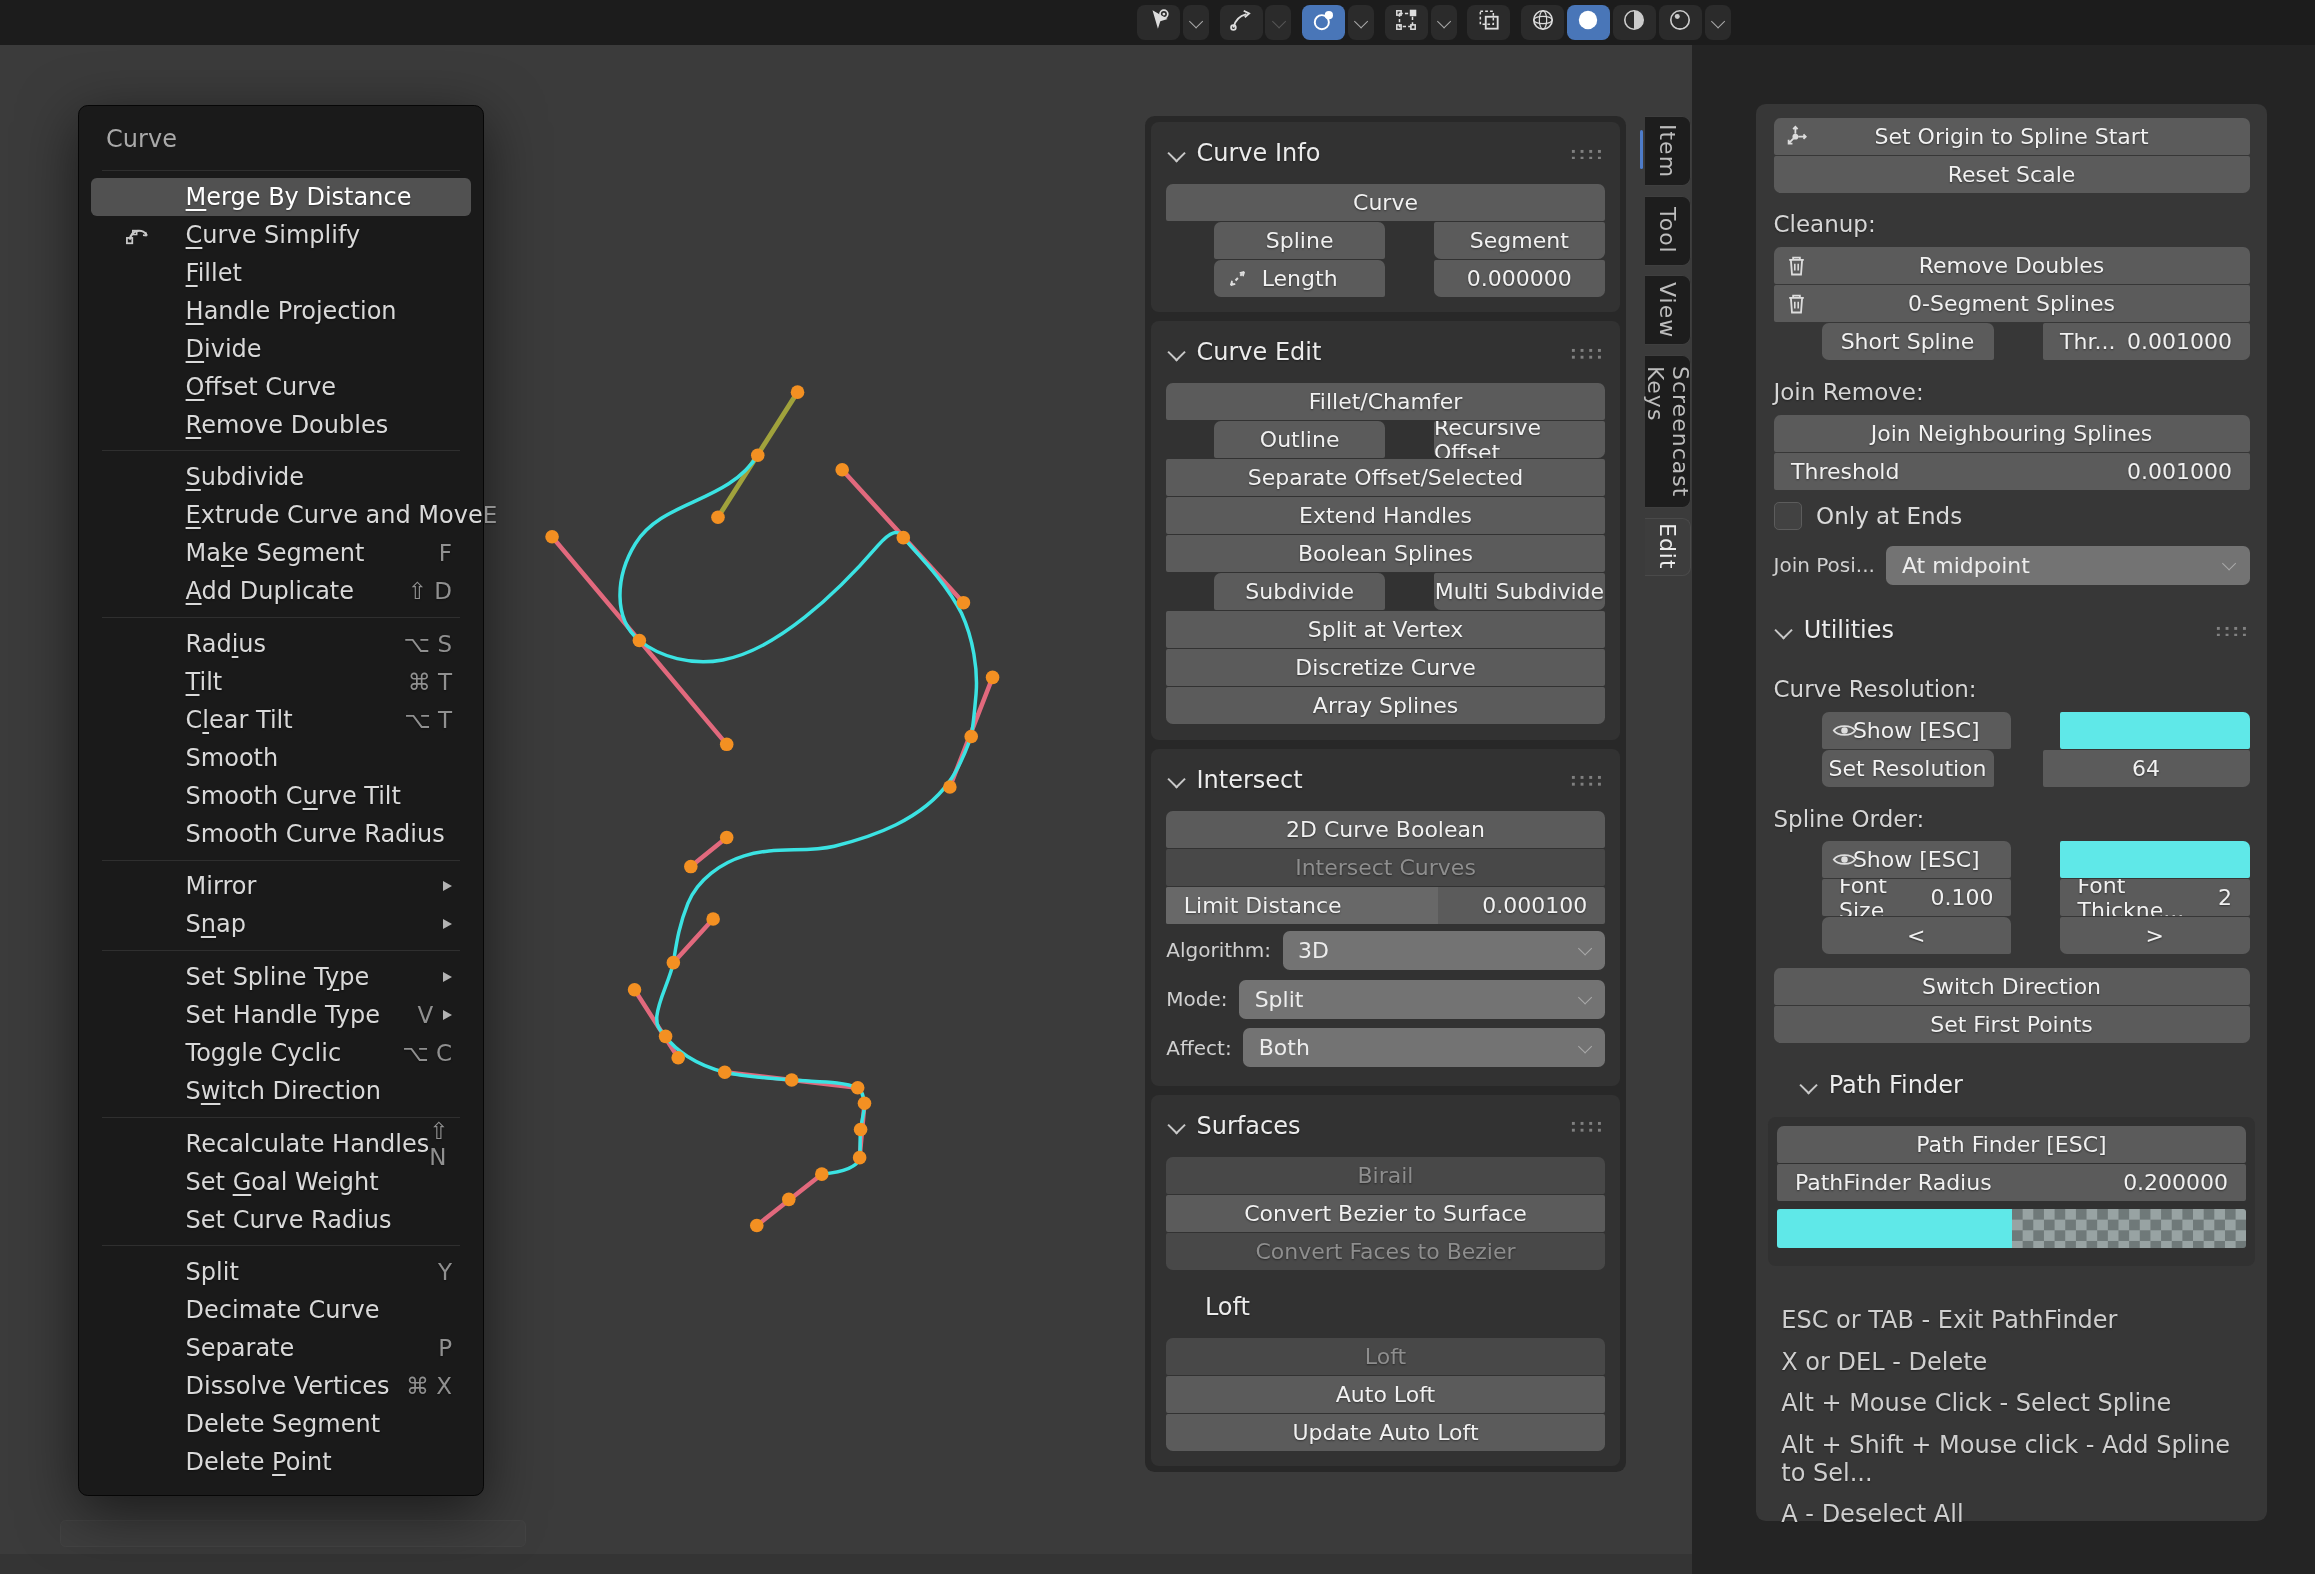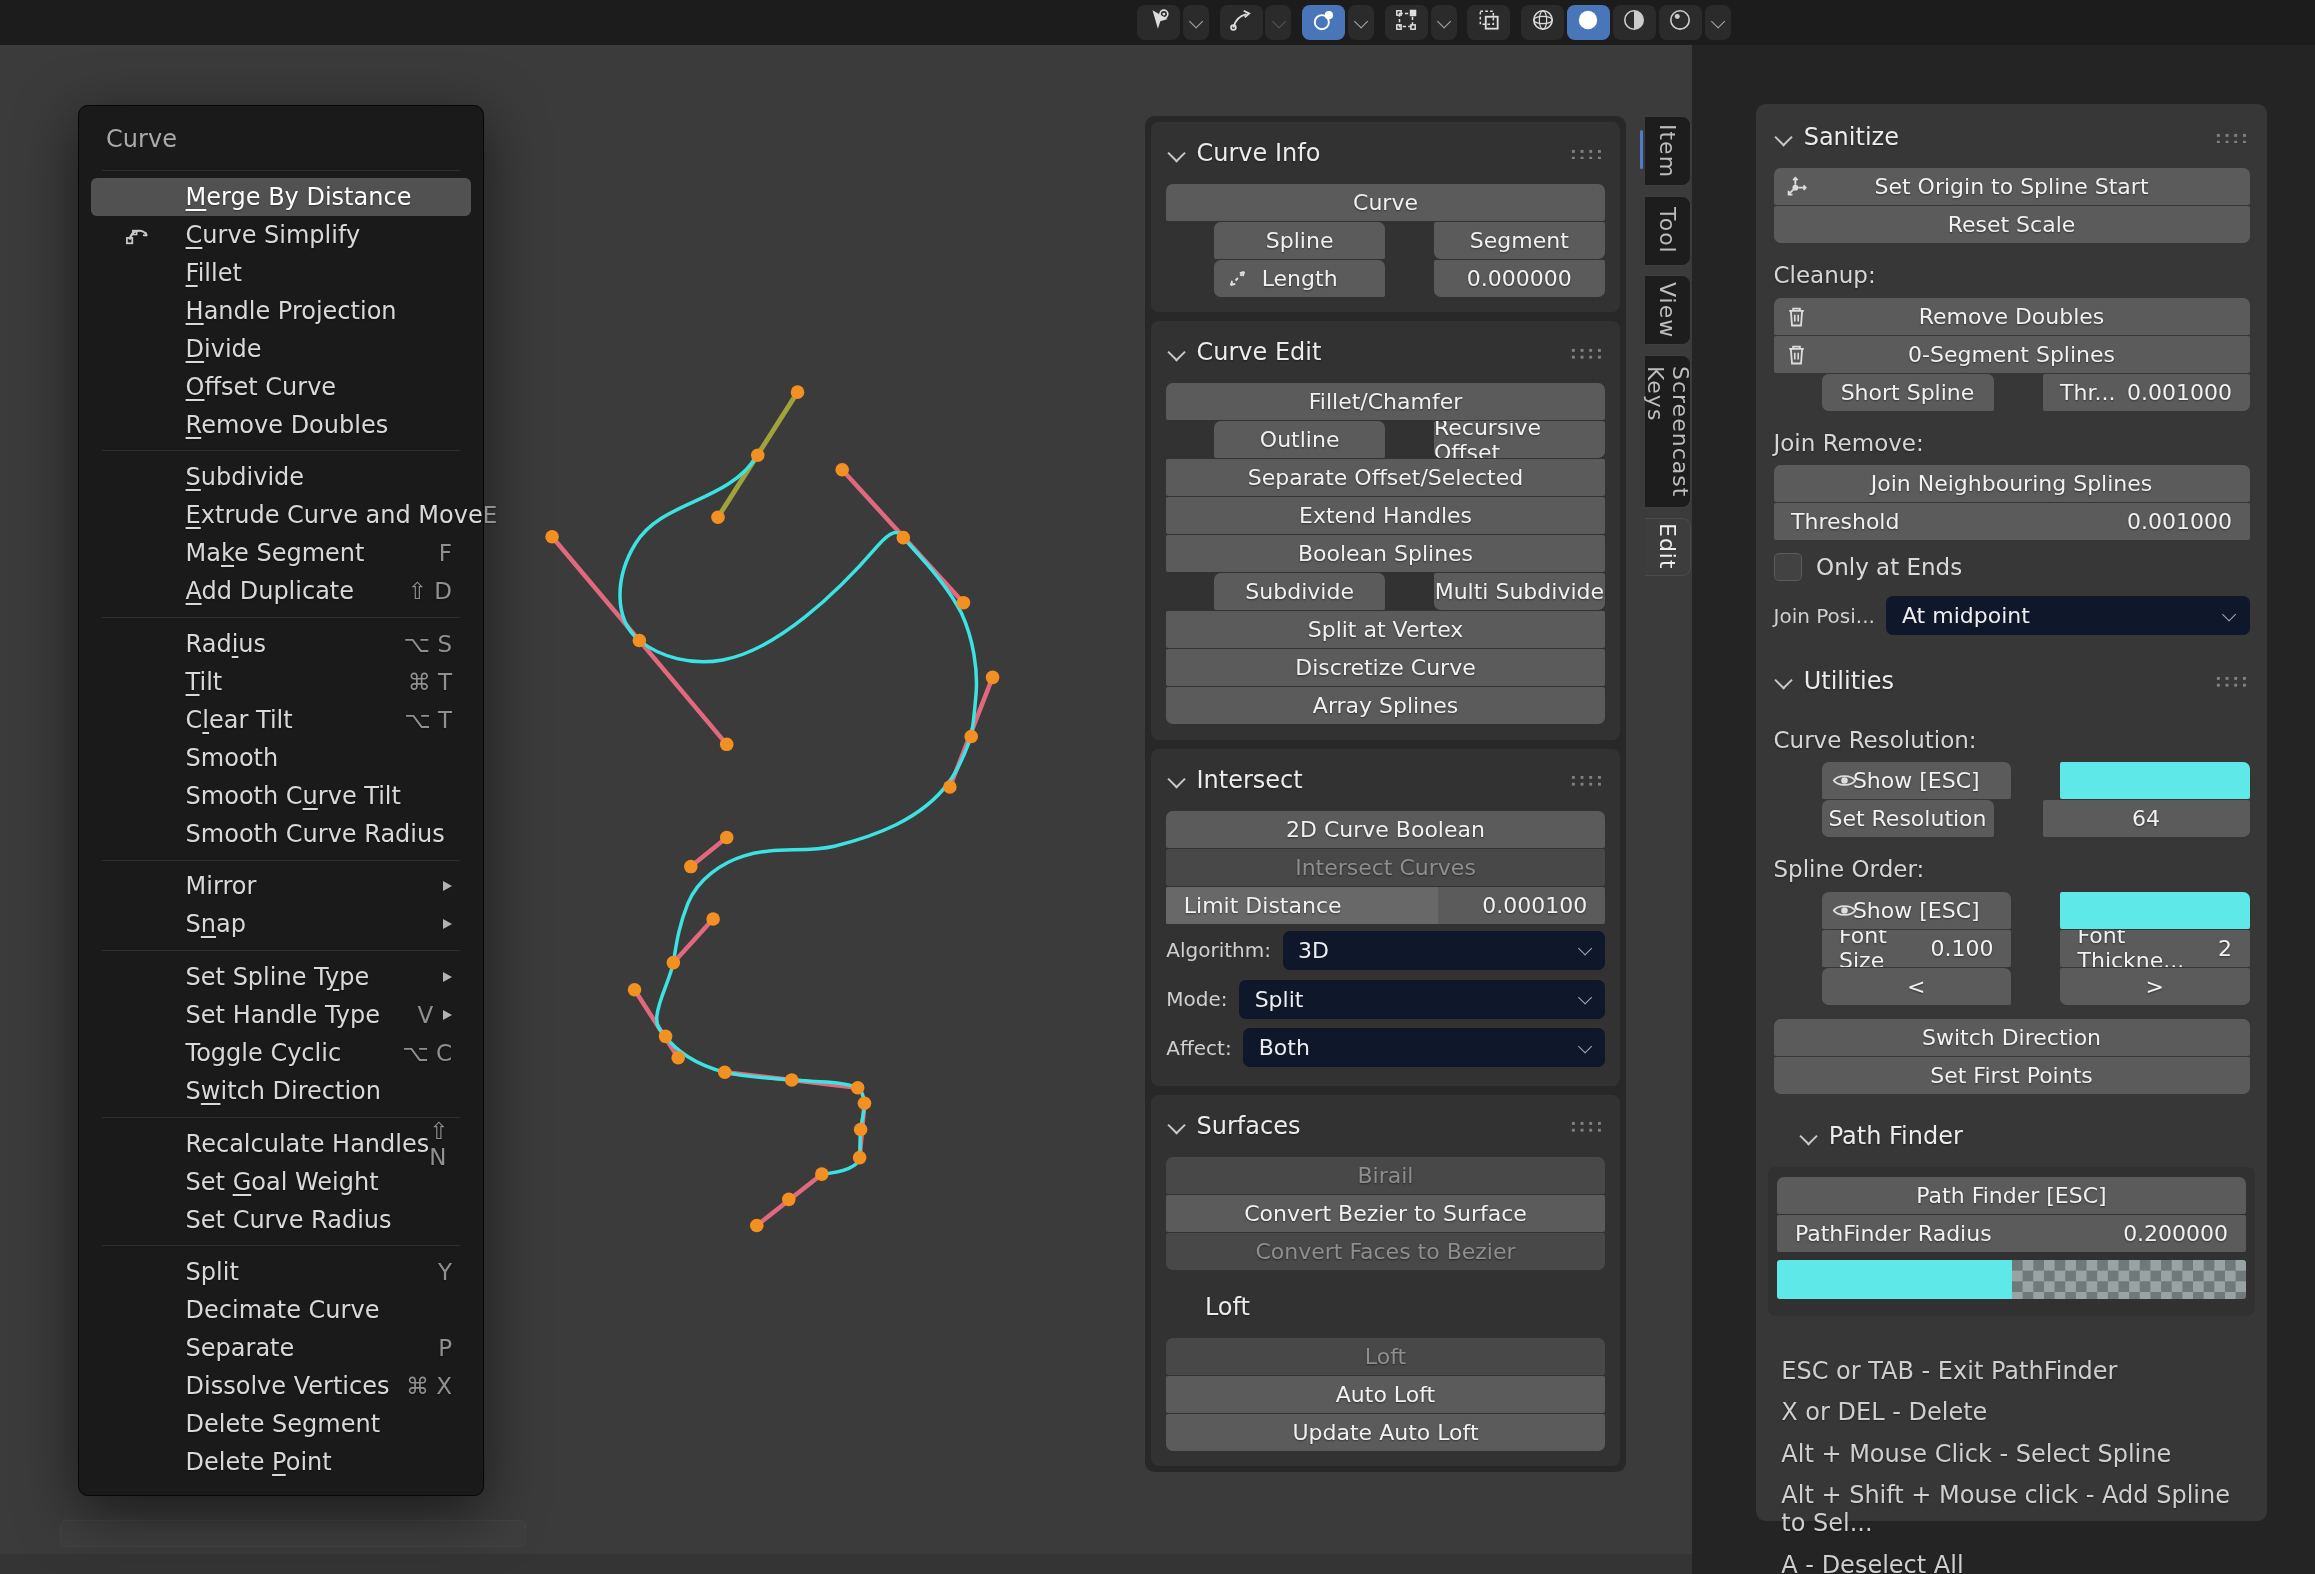--- a/index.html
+++ b/index.html
@@ -60,21 +60,21 @@
   .pair .cell{flex:1;border-radius:1.9px;margin-left:48px;}
   .slider{position:relative;height:37px;background:#5b5b5b;border-radius:1.9px;display:flex;align-items:center;
           font-size:22px;color:#f1f1f1;text-shadow:0 1px 1.9px rgba(0,0,0,.45);padding:0 17.5px;overflow:hidden;}
   .slider .fill{position:absolute;left:0;top:0;bottom:0;background:#686868;}
   .slider .sl-label{position:relative;}
   .slider .sl-value{position:relative;margin-left:auto;}
   .slider.center-val{justify-content:center;}
   .row-label{height:41px;display:flex;align-items:flex-end;padding-bottom:5.8px;font-size:23px;color:#d6d6d6;text-shadow:0 1px 1.9px rgba(0,0,0,.4);}
   .row-dd{height:45px;display:flex;align-items:center;gap:11.6px;}
   .dd-label{font-size:20px;color:#d0d0d0;flex:none;}
-  .dropdown{flex:1;height:39px;background:#0f172a;border-radius:6.8px;display:flex;align-items:center;padding:0 15.5px;font-size:22px;color:#ededed;}
+  .dropdown{flex:1;height:39px;background:#737373;border-radius:6.8px;display:flex;align-items:center;padding:0 15.5px;font-size:22px;color:#ededed;}
   .dropdown .dd-chev{margin-left:auto;}
   .row-cb{height:45px;display:flex;align-items:center;gap:14.6px;}
   .cb-box{width:26px;height:26px;background:#424242;border:1px solid #5c5c5c;border-radius:4.9px;}
   .cb-label{font-size:23px;color:#dadada;}
   .subheader{display:flex;align-items:center;gap:13.6px;height:35px;margin:15.5px 0 9.7px 25px;}
   .color-cell{background:#5fe8e8;}
   .colorbar{height:39px;border-radius:2.9px;overflow:hidden;display:flex;margin:3.9px 0;}
   .colorbar .solid{width:50%;background:#5fe8e8;}
   .colorbar .alpha{flex:1;background-image:conic-gradient(#98a3a3 0 25%,#6f7979 0 50%,#98a3a3 0 75%,#6f7979 0);background-size:21.3px 21.3px;}
   
@@ -405,25 +405,20 @@
       </div>
       <div class="vtab" style="height: 151px;">
         <span>Screencast Keys</span>
       </div>
       <div class="vtab active" style="height: 56px;">
         <span>Edit</span>
       </div>
     </div>
   <div id="right-panel">
       <div class="section" style="background: transparent; padding: 0px;">
-        <div class="sec-header">
-          <span class="chev"></span>
-          <span class="sec-title">Sanitize</span>
-          <span class="grip"></span>
-        </div>
         <div style="display: flex; flex-direction: column; gap: 3.9px;">
           <div class="stack">
             <div class="btn cell">
               <span class="btn-icon icon"><svg viewBox="0 0 24 24">
                   <circle cx="11" cy="13" r="2.6" fill="#ddd"></circle>
                   <path d="M11 10.5 V4.5 M9 6.3 L11 4.3 L13 6.3" stroke="#ddd" stroke-width="1.6" fill="none"></path>
                   <path d="M13.5 13 H20 M18.2 11 L20.2 13 L18.2 15" stroke="#ddd" stroke-width="1.6" fill="none"></path>
                   <path d="M9.2 14.8 L5 19 M5 15.8 v3.4 h3.4" stroke="#ddd" stroke-width="1.6" fill="none"></path>
                 </svg></span>
               <span>Set Origin to Spline Start</span>

